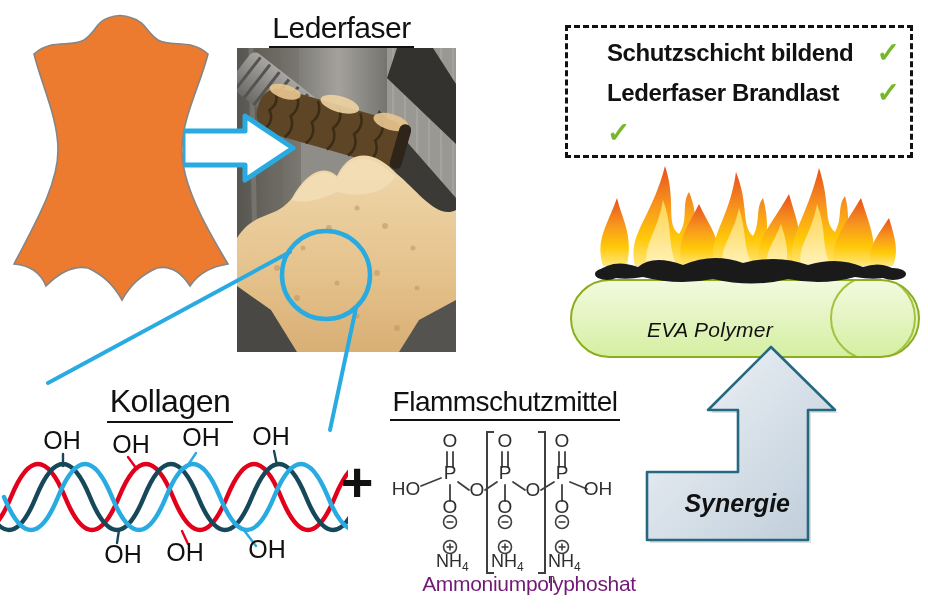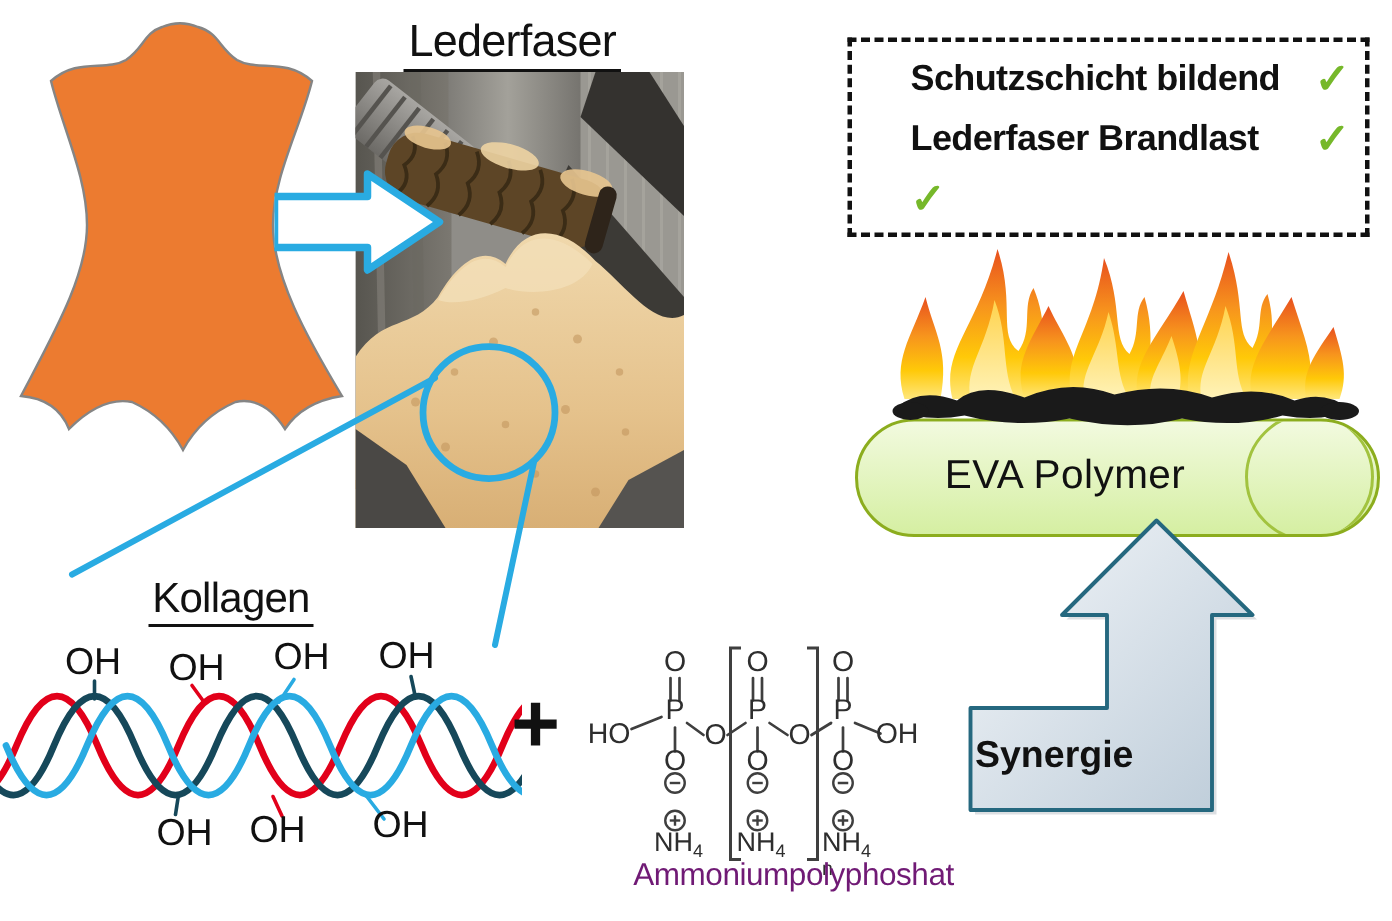--- a/index.html
+++ b/index.html
@@ -10,23 +10,23 @@
   .title span{display:inline-block;border-bottom:2.5px solid #111;padding:0 3px 1px 3px;}
   .benefits{left:565px;top:25px;width:348px;height:133px;border:3px dashed #111;
             box-sizing:border-box;background:#fff;padding:5px 10px 5px 7px;z-index:7;}
   .benefit-row{display:flex;align-items:center;justify-content:space-between;height:40px;margin-left:32px;}
   .benefit-label{font-size:24px;font-weight:700;letter-spacing:-0.4px;white-space:nowrap;}
   .benefit-check{font-size:28px;font-weight:700;color:#76B82A;line-height:1;}
   .pill{left:570px;top:279px;width:350px;height:79px;border:2.5px solid #8CAD1E;border-radius:42px;
         box-sizing:border-box;background:linear-gradient(#F2FADF,#D5EFA2);z-index:2;overflow:hidden;}
   .pill-circle{position:absolute;left:258px;top:-6px;width:86px;height:86px;border-radius:50%;
                border:2px solid #A2C33F;box-sizing:border-box;}
-  .pill-text{left:575px;top:294px;width:270px;height:44px;line-height:44px;text-align:center;
-             font-size:27px;font-weight:400;letter-spacing:0.3px;z-index:3;}
-  .synergy-label{left:650px;top:489px;width:140px;text-align:left;font-size:25px;font-weight:700;z-index:6;}
+  .pill-text{left:575px;top:308px;width:270px;height:44px;line-height:44px;text-align:center;
+             font-size:21px;font-weight:400;letter-spacing:0.3px;z-index:3;font-style:italic;}
+  .synergy-label{left:650px;top:489px;width:140px;text-align:right;font-size:25px;font-weight:700;z-index:6;font-style:italic;}
   .plus{left:330px;top:449px;width:54px;text-align:center;font-size:56px;font-weight:600;z-index:4;}
   .caption{left:398px;top:572px;width:262px;text-align:center;font-size:21px;font-weight:400;
            color:#701a75;letter-spacing:-0.3px;z-index:4;}
   svg{display:block;}
 </style>
 </head>
 <body>
 
 <div class="canvas">
 
@@ -204,21 +204,21 @@
       <linearGradient id="sg" x1="0" y1="0" x2="1" y2="1">
         <stop offset="0" stop-color="#F4F7FA"></stop>
           <stop offset="1" stop-color="#BCCBD8"></stop>
       </linearGradient>
     </defs>
     <polygon points="10,135 101,135 101,73 71,73 134,10 198,73 171,73 171,203 10,203" fill="#9aa4ab" opacity="0.35"></polygon>
     <polygon points="7,132 98,132 98,70 68,70 131,7 195,70 168,70 168,200 7,200" fill="url(#sg)" stroke="#25687F" stroke-width="2.6" stroke-linejoin="round"></polygon>
   </svg>
   <div class="abs synergy-label">Synergie</div>
 
-  <div class="abs title" style="left:69px;top:383px;width:170px;font-size:28px;">
+  <div class="abs title" style="left:85px;top:383px;width:170px;font-size:32px;">
     <span>Kollagen</span>
   </div>
 
   <svg class="abs" style="left:0;top:420px;" width="348" height="152" viewBox="0 0 348 152">
     <g fill="none" stroke-linecap="round">
       <path d="M-43,77 q27,66 54,0 q27,-66 54,0 q27,66 54,0 q27,-66 54,0 q27,66 54,0 q27,-66 54,0 q27,66 54,0 q27,-66 54,0" stroke="#E2001A" stroke-width="4.5"></path>
       <path d="M-18,77 q27,66 54,0 q27,-66 54,0 q27,66 54,0 q27,-66 54,0 q27,66 54,0 q27,-66 54,0 q27,66 54,0" stroke="#16485A" stroke-width="4.5"></path>
       <path d="M4,77 q27,66 54,0 q27,-66 54,0 q27,66 54,0 q27,-66 54,0 q27,66 54,0 q27,-66 54,0 q27,66 54,0" stroke="#29ABE2" stroke-width="4.5"></path>
     </g>
     <g stroke-width="2.4" stroke-linecap="round">
@@ -236,20 +236,23 @@
       <text x="201" y="26">OH</text>
       <text x="271" y="25">OH</text>
       <text x="123" y="143">OH</text>
       <text x="185" y="141">OH</text>
       <text x="267" y="138">OH</text>
     </g>
   </svg>
 
   <div class="abs plus">+</div>
 
+  <div class="abs title" style="left:370px;top:386px;width:270px;font-size:28px;">
+    <span>Flammschutzmittel</span>
+  </div>
 
   <svg class="abs" style="left:390px;top:420px;" width="265" height="170" viewBox="0 0 265 170">
     <g stroke="#3f3f3f" stroke-width="1.8" stroke-linecap="round">
       <line x1="57" y1="32" x2="57" y2="47"></line>
         <line x1="63" y1="32" x2="63" y2="47"></line>
       <line x1="112" y1="32" x2="112" y2="47"></line>
         <line x1="118" y1="32" x2="118" y2="47"></line>
       <line x1="169" y1="32" x2="169" y2="47"></line>
         <line x1="175" y1="32" x2="175" y2="47"></line>
       <line x1="51" y1="58" x2="31" y2="66"></line>

